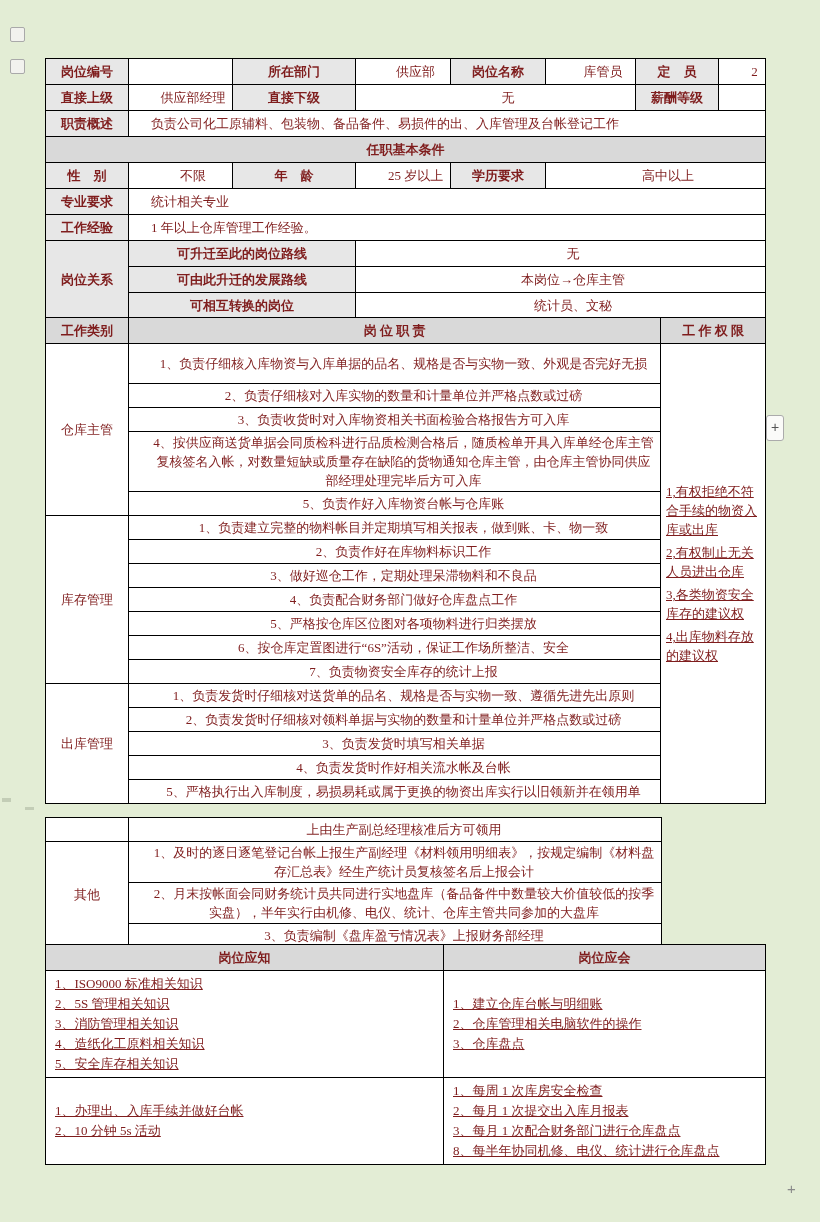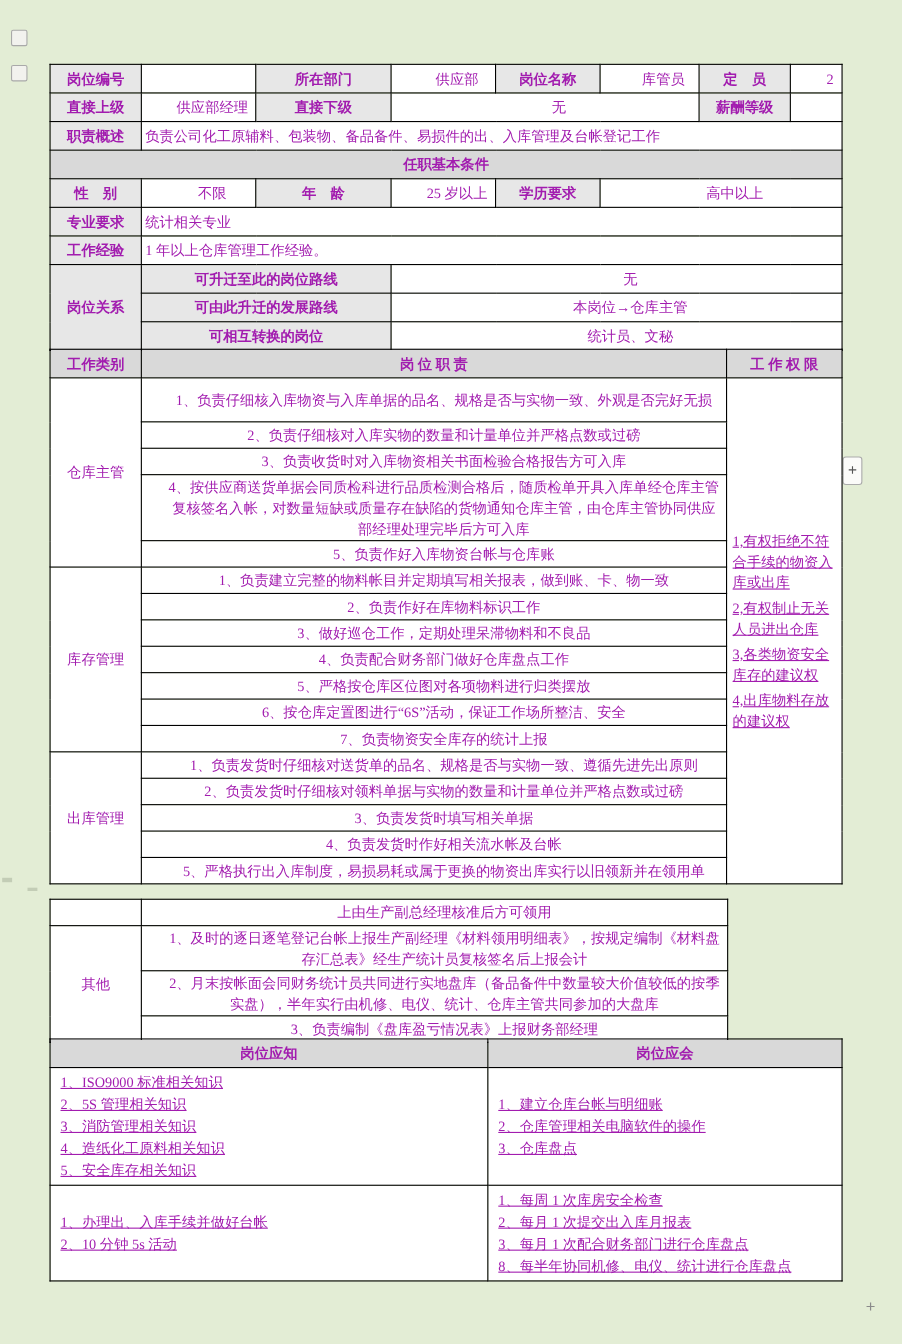--- a/index.html
+++ b/index.html
@@ -8,27 +8,27 @@
     background:#e3edd5;
     font-family:"Liberation Serif","DejaVu Serif",serif;
     color:#000;overflow:hidden;
   }
   .doc-title{
     position:absolute;left:47px;top:14px;
     font-size:18px;font-weight:bold;letter-spacing:1px;
   }
   table{
     position:absolute;border-collapse:collapse;table-layout:fixed;
-    font-size:13px;color:#a21caf;
+    font-size:13px;color:#7f1d1d;
   }
   td{border:1px solid #000;padding:0 4px;overflow:hidden;vertical-align:middle;}
   .hdr{background:#e7e7e7;font-weight:bold;text-align:center;}
   .band{background:#d9d9d9;font-weight:bold;text-align:center;}
   .val{background:#ffffff;text-align:center;padding-left:29px;}
-  .vall{background:#ffffff;text-align:left;padding-left:3px;}
+  .vall{background:#ffffff;text-align:left;padding-left:22px;}
   .cat{background:#ffffff;text-align:center;}
   .item{background:#ffffff;text-align:center;padding:1px 4px 1px 22px;line-height:19px;}
   .auth{background:#ffffff;text-align:left;vertical-align:middle;padding:4px 3px 4px 5px;line-height:19px;text-decoration:underline;}
   .auth div{margin:4px 0;}
   .list{background:#ffffff;text-align:left;vertical-align:middle;padding:3px 4px 3px 9px;}
   .list div{line-height:20px;text-decoration:underline;}
   tr.rw{height:26px;}
   tr.h1{height:24px;}
   tr.h2{height:40px;}
   tr.h3{height:58px;}

